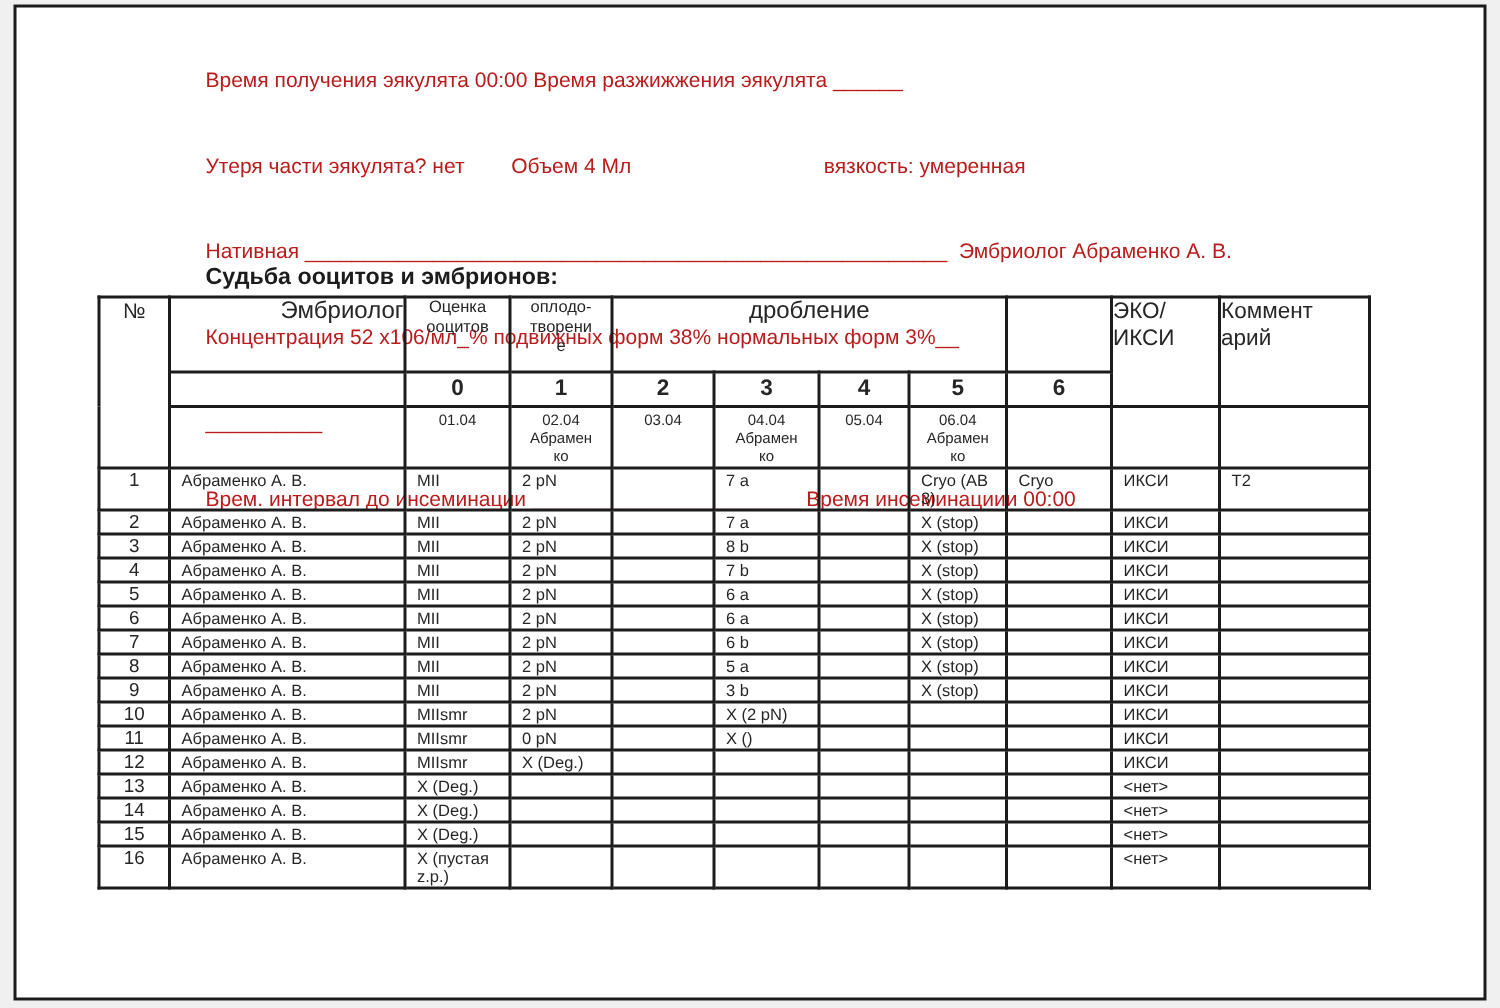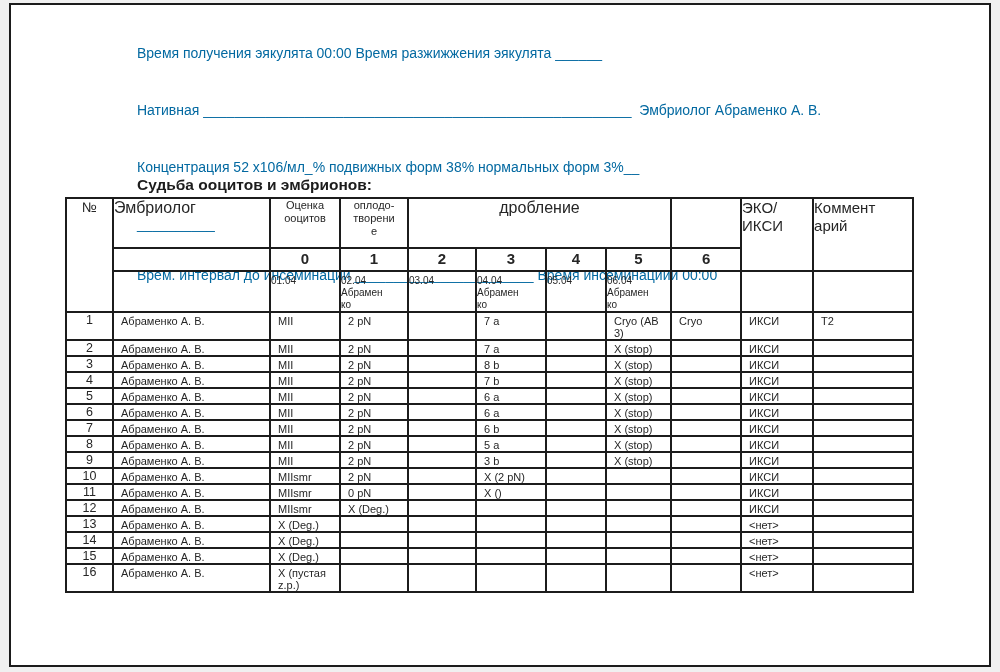--- a/index.html
+++ b/index.html
@@ -15,21 +15,21 @@
     position:absolute;left:9px;top:3px;
     width:978px;height:660px;
     background:#ffffff;
     border:2px solid #1b1b1b;
   }
   .doc-header{
     position:absolute;left:126px;top:1px;
     width:730px;
     font-size:14px;line-height:19px;
     white-space:pre-wrap;
-    color:#0369a1;
+    color:#b91c1c;
   }
   .doc-header .hline{height:19px;}
   .doc-header .hline.pullup{margin-top:-6px;}
   .tbl-title{
     position:absolute;left:126px;top:171px;
     font-size:15.5px;font-weight:bold;color:#1c1c1c;
   }
   table.main{
     position:absolute;left:54px;top:192px;
     border-collapse:collapse;table-layout:fixed;
@@ -38,43 +38,44 @@
   table.main th,table.main td{
     border:2px solid #1c1c1c;
     padding:0;margin:0;
     font-weight:normal;
     vertical-align:top;
     overflow:hidden;
     color:#262626;
   }
   
   th.h-num{font-size:14px;font-weight:bold;text-align:center;padding-top:3px;}
-  th.h-emb{font-size:16px;font-weight:bold;text-align:left;vertical-align:middle;}
+  th.h-emb{font-size:16px;font-weight:bold;text-align:right;vertical-align:middle;}
   th.h-small{font-size:11px;line-height:13px;text-align:center;padding-top:4px;white-space:pre-line;}
   th.h-big{font-size:16px;text-align:center;vertical-align:middle;}
   th.h-eco{font-size:15px;line-height:18px;text-align:left;padding-top:5px;white-space:pre-line;}
   tr.row-main{height:50px;}
   tr.row-nums{height:23px;}
   tr.row-nums th{font-size:15px;font-weight:bold;text-align:center;line-height:20px;}
   tr.row-dates{height:40px;}
-  tr.row-dates td{font-size:10px;line-height:12px;padding-top:3px;white-space:pre-line;}
+  tr.row-dates td{font-size:10px;line-height:12px;text-align:center;padding-top:3px;white-space:pre-line;}
   
   tr.drow{height:16px;}
   tr.drow td{font-size:11px;line-height:12px;padding:2px 1px 0 7px;text-align:left;white-space:normal;word-wrap:break-word;}
   tr.drow td.cnum{font-size:12.5px;text-align:center;padding:1px 0 0 0;}
   tr.r-tall{height:25px;}
   tr.r-xtall{height:27px;}
 </style>
 </head>
 <body>
 
 <div class="sheet">
 
   <div class="doc-header">
     <div class="hline">Время получения эякулята 00:00 Время разжижжения эякулята ______</div>
+    <div class="hline">Утеря части эякулята? нет        Объем 4 Мл                                 вязкость: умеренная</div>
     <div class="hline">Нативная _______________________________________________________  Эмбриолог Абраменко А. В.</div>
     <div class="hline">Концентрация 52 х106/мл_% подвижных форм 38% нормальных форм 3%__</div>
     <div class="hline">__________</div>
     <div class="hline pullup">Врем. интервал до инсеминации _______________________ Время инсеминациии 00:00</div>
   </div>
 
   <div class="tbl-title">Судьба ооцитов и эмбрионов:</div>
 
   <table class="main">
     <colgroup>

